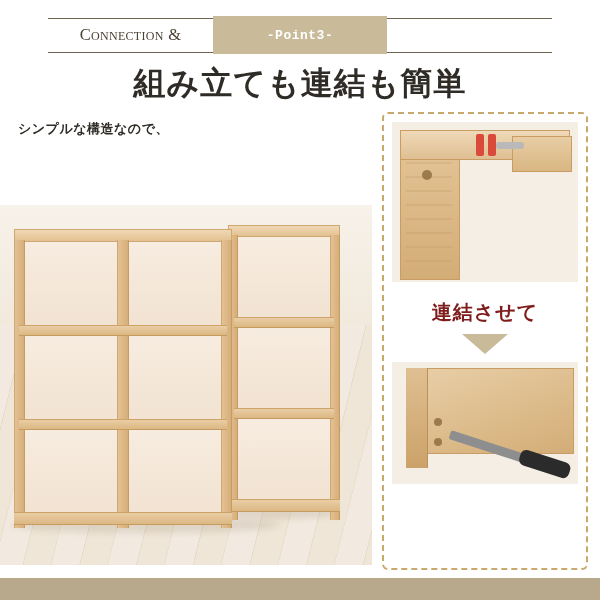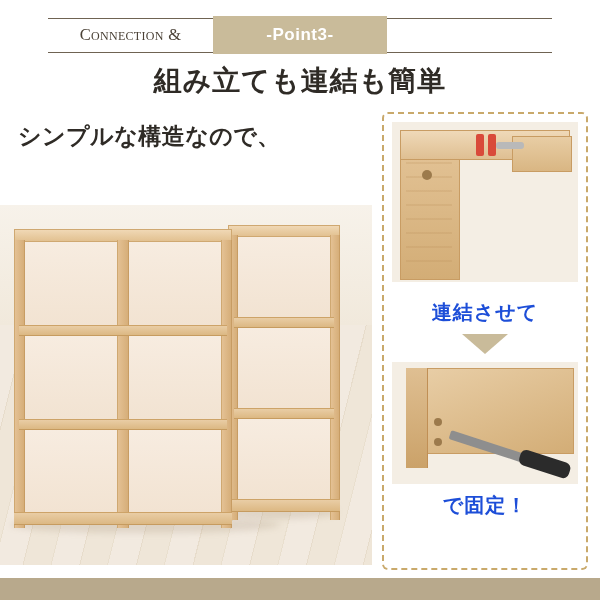--- a/index.html
+++ b/index.html
@@ -37,22 +37,22 @@
     left: 213px; top: 16px;
     width: 174px; height: 38px;
     background: #c9bb9a;
   }
   .header-point {
     position: absolute;
     left: 213px; top: 16px;
     width: 174px; height: 38px;
     display: flex; align-items: center; justify-content: center;
     color: #ffffff;
-    font-family: Liberation Sans, sans-serif;
-    font-size: 17px;
+    font-family: Liberation Mono, monospace;
+    font-size: 13px;
     font-weight: 700;
     letter-spacing: 0.5px;
   }
   .header-left {
     position: absolute;
     left: 48px; top: 16px;
     width: 165px; height: 38px;
     display: flex; align-items: center; justify-content: center;
     font-family: "Liberation Serif", serif;
     font-size: 16.5px;
@@ -73,33 +73,33 @@
   }
   .smallcaps { font-variant: small-caps; }
 
   
   .main-title {
     position: absolute;
     left: 0; top: 62px;
     width: 600px;
     text-align: center;
     font-family: "DejaVu Sans", sans-serif;
-    font-size: 28px;
+    font-size: 32px;
     font-weight: 700;
     color: #2f2b26;
     letter-spacing: 1px;
   }
 
   
   .desc {
     position: absolute;
     left: 18px; top: 120px;
     width: 350px;
     font-family: "DejaVu Sans", sans-serif;
-    font-size: 23px;
+    font-size: 13px;
     font-weight: 700;
     color: #2f2b26;
     line-height: 1.45;
     letter-spacing: 0.5px;
   }
 
   
   .photo {
     position: absolute;
     left: 0; top: 205px;
@@ -179,21 +179,21 @@
     left: 392px; top: 362px;
     width: 186px; height: 122px;
   }
   .rp-caption {
     position: absolute;
     width: 206px;
     left: 382px;
     text-align: center;
     font-family: "DejaVu Sans", sans-serif;
     font-weight: 700;
-    color: #1d4ed8;
+    color: #7f1d1d;
     font-size: 20px;
     letter-spacing: 1px;
     line-height: 1.2;
   }
   .rp-caption.c1 { top: 300px; }
   .rp-caption.c2 { top: 492px; font-size: 20px; line-height: 1.3; }
 
   .arrow-down {
     position: absolute;
     left: 462px; top: 334px;
@@ -311,17 +311,16 @@
                 border-right:1px solid #c08f55;"></div>
     <div class="blk" style="left:42px; top:56px; width:8px; height:8px; border-radius:50%; background:#9c7a4c;"></div>
     <div class="blk" style="left:42px; top:76px; width:8px; height:8px; border-radius:50%; background:#9c7a4c;"></div>
     <div class="blk" style="left:58px; top:68px; width:76px; height:9px; background:#8e8e8e;
                 transform:rotate(18deg); transform-origin:left center; border-radius:2px;"></div>
     <div class="blk" style="left:128px; top:86px; width:52px; height:16px; background:#2b2b2b;
                 transform:rotate(18deg); transform-origin:left center; border-radius:6px;"></div>
   </div>
 
   <div class="rp-caption c2">
-    <div>で固定！</div>
   </div>
 
   <div class="bottom-bar"></div>
 </div>
 
 </body></html>

